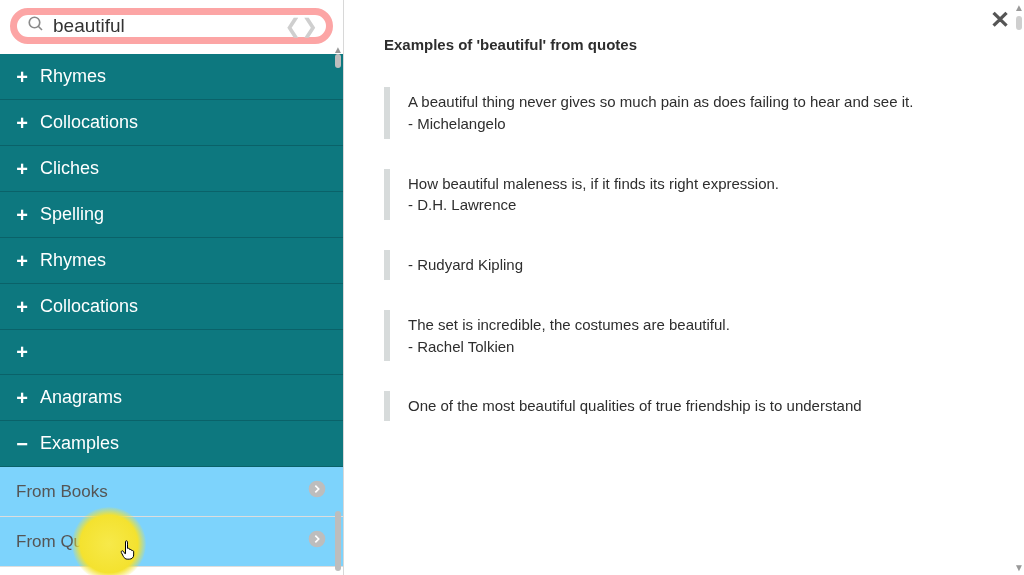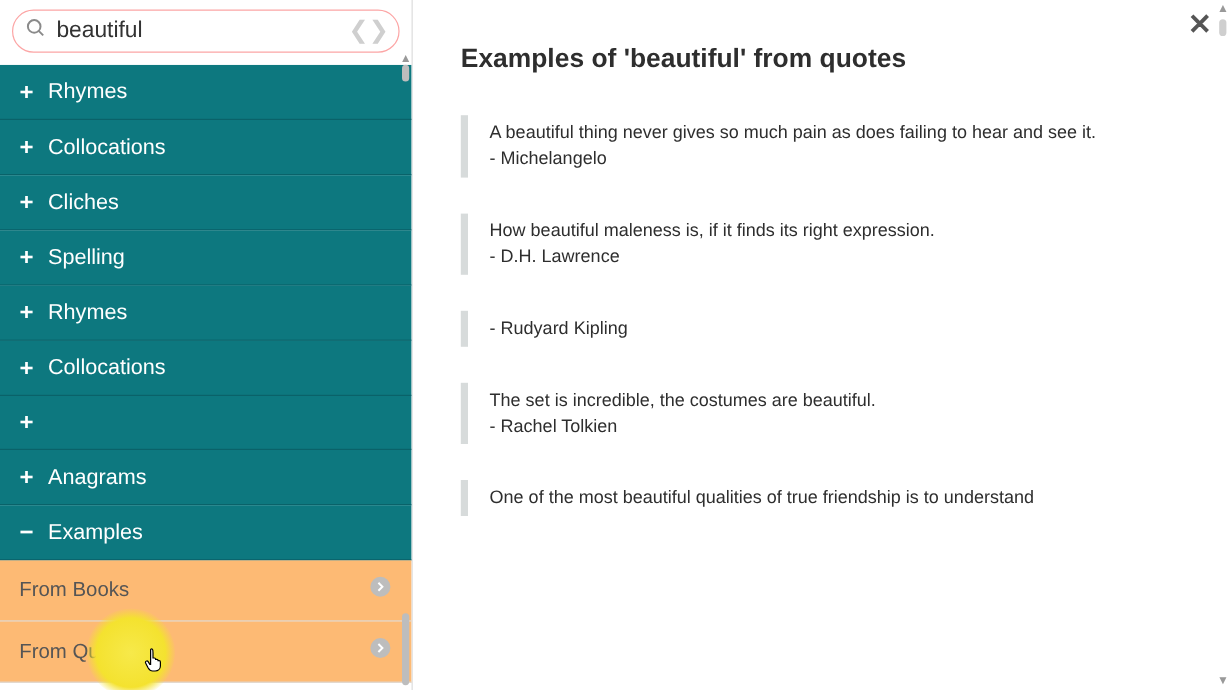--- a/index.html
+++ b/index.html
@@ -1,40 +1,40 @@
 <!DOCTYPE html>
 <html><head>
   <meta charset="utf-8">
   <style>
     * { box-sizing: border-box; margin: 0; padding: 0; }
     html, body { width: 1024px; height: 575px; font-family: -apple-system, "Segoe UI", Helvetica, Arial, sans-serif; background: #fff; overflow: hidden; }
     .app { display: flex; width: 1024px; height: 575px; position: relative; }
     .left { width: 344px; height: 100%; display: flex; flex-direction: column; border-right: 1px solid #d8d8d8; background: #fff; position: relative; }
     .search-wrap { padding: 8px 10px 10px 10px; }
-    .search-box { position: relative; border: 1px solid #fca5a5; border-radius: 18px; padding: 4px 44px 4px 36px; height: 36px; display: flex; align-items: center; }
+    .search-box { position: relative; border: 7px solid #fca5a5; border-radius: 18px; padding: 4px 44px 4px 36px; height: 36px; display: flex; align-items: center; }
     .search-icon { position: absolute; left: 10px; top: 50%; transform: translateY(-50%); color: #6f6f6f; }
     .search-input { border: none; outline: none; width: 100%; font-size: 19px; color: #333; background: transparent; }
     .nav-arrows { position: absolute; right: 8px; top: 50%; transform: translateY(-50%); display: flex; gap: 0; color: #cfcfcf; }
     .nav-arrows span { font-size: 20px; line-height: 1; }
     .sidebar { flex: 1; overflow-y: auto; position: relative; }
     .sidebar-item {
       background: #0d787f;
       color: #fff;
       padding: 12px 14px;
       border-bottom: 1px solid #0a6269;
       display: flex;
       align-items: center;
       gap: 10px;
       font-size: 18px;
       cursor: pointer;
     }
     .sidebar-item.expanded { background: #0d787f; }
     .pm { font-weight: 700; font-size: 20px; line-height: 1; width: 16px; display: inline-block; text-align: center; }
     .sub-item {
-      background: #fdba74;
+      background: #7dd3fc;
       color: #555;
       padding: 12px 16px;
       border-bottom: 1px solid #ddd;
       display: flex;
       align-items: center;
       justify-content: space-between;
       font-size: 17px;
       cursor: pointer;
     }
     .chev-circ { color: #bdbdbd; font-size: 20px; }
@@ -46,21 +46,21 @@
       border-radius: 3px;
     }
     .scroll-thumb-left.top { top: 54px; height: 14px; }
     .scroll-thumb-left.bottom { bottom: 4px; height: 60px; }
     .scroll-arrow-left { position: absolute; right: 0px; font-size: 10px; color: #999; }
     .scroll-arrow-left.up { top: 44px; }
 
     .right { flex: 1; height: 100%; position: relative; background: #fff; padding: 0 8px 0 0; }
     .close-x { position: absolute; right: 14px; top: 6px; font-size: 24px; color: #555; cursor: pointer; font-weight: 700; }
     .content { padding: 36px 40px 20px 40px; height: 100%; overflow-y: auto; }
-    .heading { font-size: 22px; color: #2e2e2e; font-weight: 600; margin-bottom: 34px; }
+    .heading { font-size: 15px; color: #2e2e2e; font-weight: 600; margin-bottom: 34px; }
     .quote-block {
       border-left: 6px solid #d7dbdb;
       padding: 4px 0 4px 18px;
       margin-bottom: 30px;
       color: #2e2e2e;
       font-size: 15px;
       line-height: 1.45;
       max-width: 580px;
     }
     .scroll-thumb-right {

